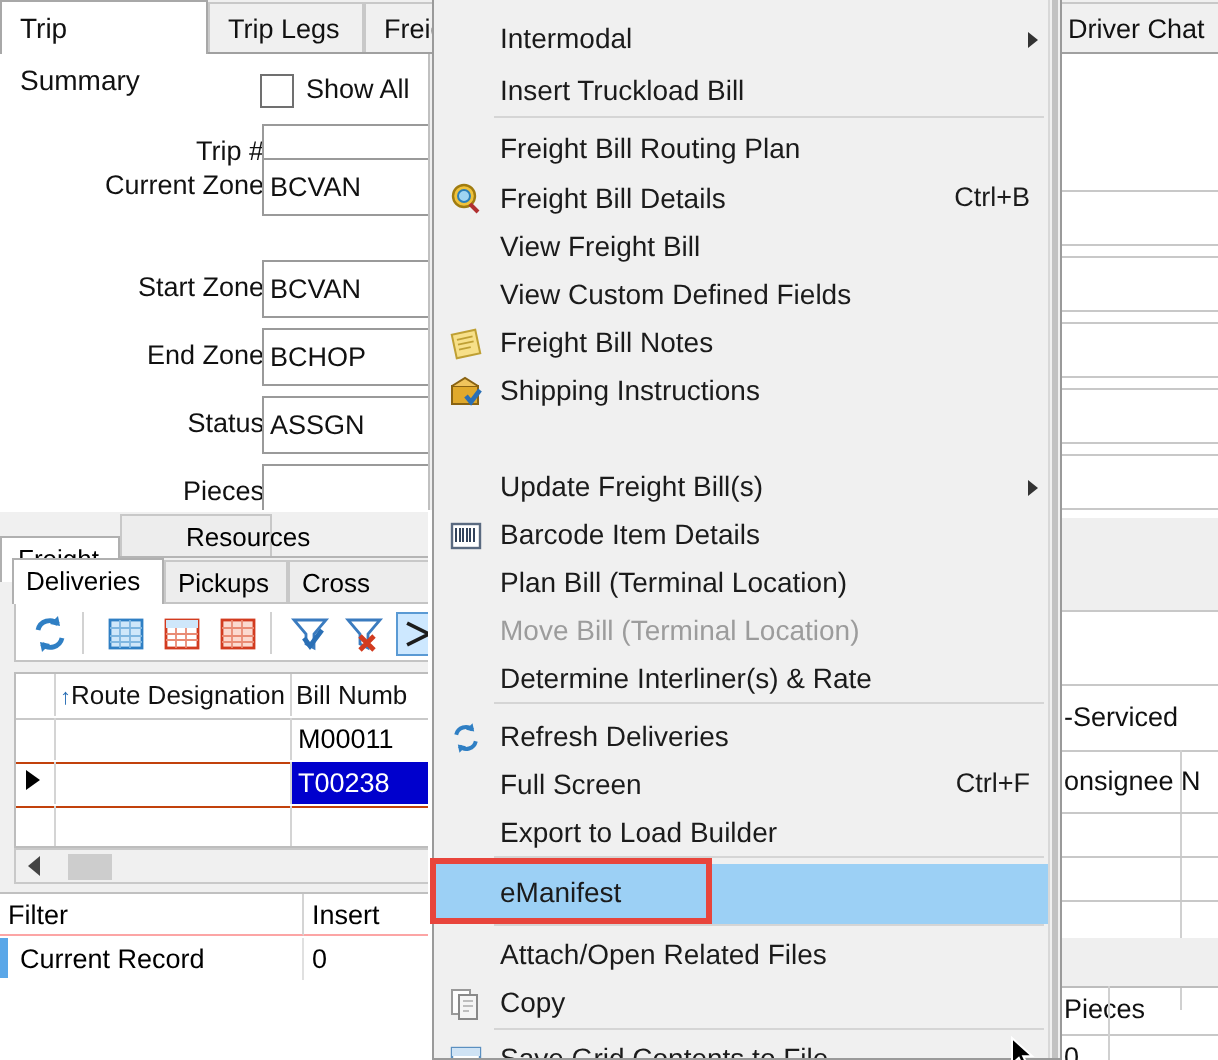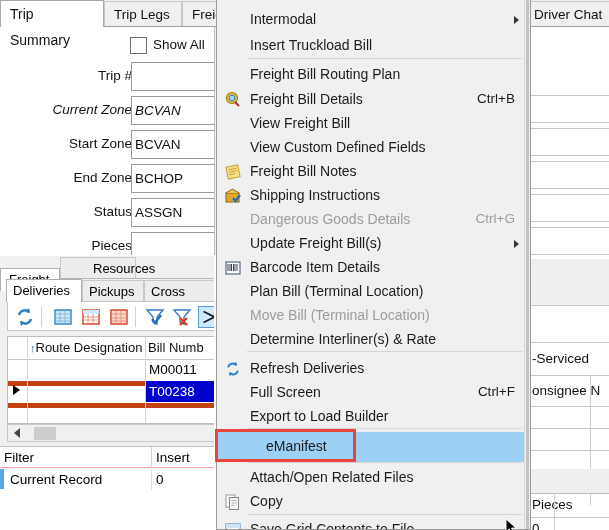--- a/index.html
+++ b/index.html
@@ -43,21 +43,21 @@
   .t3.sel{background:#ffffff;top:0;height:23px;line-height:22px;z-index:3;border-color:#b0b0b0;}
 
   .toolbar{position:absolute;left:7px;top:45px;width:212px;height:30px;background:#fff;border:1px solid #c4c4c4;box-sizing:border-box;}
   .tb-sep{position:absolute;top:4px;width:1px;height:21px;background:#d2d2d2;}
   .tbtn{position:absolute;top:4px;width:22px;height:22px;}
   .tbtn.active{background:#cde8ff;border:1px solid #5a9ad4;box-sizing:border-box;}
 
   .grid{position:absolute;left:7px;top:80px;width:212px;height:88px;background:#fff;border:1px solid #bdbdbd;box-sizing:border-box;overflow:hidden;}
   .ghead{position:absolute;left:0;top:0;height:22px;width:212px;background:#fff;border-bottom:1px solid #c9c9c9;}
   .gh{position:absolute;top:0;height:21px;line-height:21px;font-size:13px;color:#111;border-right:1px solid #d4d4d4;box-sizing:border-box;padding-left:2px;white-space:nowrap;overflow:hidden;}
-  .grow{position:absolute;left:0;width:212px;height:22px;border-bottom:5px solid #c2410c;}
+  .grow{position:absolute;left:0;width:212px;height:22px;border-bottom:1px solid #c2410c;}
   .gind{position:absolute;left:0;top:0;width:20px;height:21px;border-right:1px solid #d4d4d4;box-sizing:border-box;}
   .gc1{position:absolute;left:20px;top:0;width:118px;height:21px;border-right:1px solid #d4d4d4;box-sizing:border-box;}
   .gc2{position:absolute;left:138px;top:0;width:74px;height:21px;line-height:21px;font-size:13.5px;padding-left:3px;box-sizing:border-box;white-space:nowrap;overflow:hidden;}
   .gc2.sel{background:#0000cd;color:#fff;}
   .arrowcell{position:absolute;left:5px;top:4px;width:0;height:0;border-left:7px solid #000;border-top:5px solid transparent;border-bottom:5px solid transparent;}
   .hscroll{position:absolute;left:7px;top:168px;width:212px;height:18px;background:#f0f0f0;border:1px solid #c9c9c9;box-sizing:border-box;}
   .hthumb{position:absolute;left:26px;top:2px;width:22px;height:13px;background:#cdcdcd;}
 
   .statgrid{position:absolute;left:0;top:190px;width:214px;height:84px;background:#fff;border-top:1px solid #c0c0c0;}
   .sgh{position:absolute;top:0;height:21px;line-height:21px;font-size:13.5px;border-right:1px solid #d4d4d4;border-bottom:1px solid #fca5a5;box-sizing:border-box;padding-left:4px;white-space:nowrap;}
@@ -103,21 +103,21 @@
 
   <div class="leftpanel">
     <div class="chkrow">
       <div class="chkbox"></div>
       <div class="chklbl">Show All</div>
     </div>
     <div class="row" style="top:33px;">
       <div class="lbl">Trip #</div>
       <div class="fld"></div>
     </div>
-    <div class="row" style="top:67px;font-style:italic;">
+    <div class="row" style="top:50px;">
       <div class="lbl">Current Zone</div>
       <div class="fld">BCVAN</div>
     </div>
     <div class="row" style="top:101px;">
       <div class="lbl">Start Zone</div>
       <div class="fld">BCVAN</div>
     </div>
     <div class="row" style="top:135px;">
       <div class="lbl">End Zone</div>
       <div class="fld">BCHOP</div>
@@ -335,24 +335,20 @@
   <div class="mi" style="top:184px;">
     <div class="mi-ico">
       <svg width="18" height="18" viewBox="0 0 18 18">
           <rect x="2" y="6" width="13" height="9" fill="#e0a92c" stroke="#8a6312" stroke-width="1"></rect>
           <path d="M2 6 L8.5 2 L15 6" fill="#f0c45c" stroke="#8a6312" stroke-width="1"></path>
           <path d="M9 11 L11.5 14 L16 8" stroke="#2a6fb5" stroke-width="2.3" fill="none"></path>
         </svg>
     </div>
     <div class="mi-lbl">Shipping Instructions</div>
   </div>
-  <div class="mi" style="top:208px;">
-    <div class="mi-lbl dis">Dangerous Goods Details</div>
-    <div class="mi-acc dis">Ctrl+G</div>
-  </div>
   <div class="mi" style="top:232px;">
     <div class="mi-lbl">Update Freight Bill(s)</div>
     <div class="mi-sub"></div>
   </div>
   <div class="mi" style="top:256px;">
     <div class="mi-ico">
       <svg width="18" height="18" viewBox="0 0 18 18">
           <rect x="2" y="3" width="14" height="12" fill="#fff" stroke="#5a6a80" stroke-width="1.2"></rect>
           <path d="M4 5v7M6 5v7M7.5 5v7M9.5 5v7M11 5v7M13 5v7" stroke="#33435a" stroke-width="1"></path>
         </svg>
@@ -386,21 +382,21 @@
     <div class="mi-lbl">Full Screen</div>
     <div class="mi-acc">Ctrl+F</div>
   </div>
   <div class="mi" style="top:405px;">
     <div class="mi-lbl">Export to Load Builder</div>
   </div>
 
   <div class="msep" style="top:428px;"></div>
 
   <div class="mi hl" style="top:432px;height:30px;">
-    <div class="mi-lbl" style="top:6px;margin-left:16px;">eManifest</div>
+    <div class="mi-lbl" style="top:6px;">eManifest</div>
   </div>
 
   <div class="msep" style="top:462px;"></div>
 
   <div class="mi" style="top:466px;">
     <div class="mi-lbl">Attach/Open Related Files</div>
   </div>
   <div class="mi" style="top:490px;">
     <div class="mi-ico">
       <svg width="18" height="18" viewBox="0 0 18 18">

